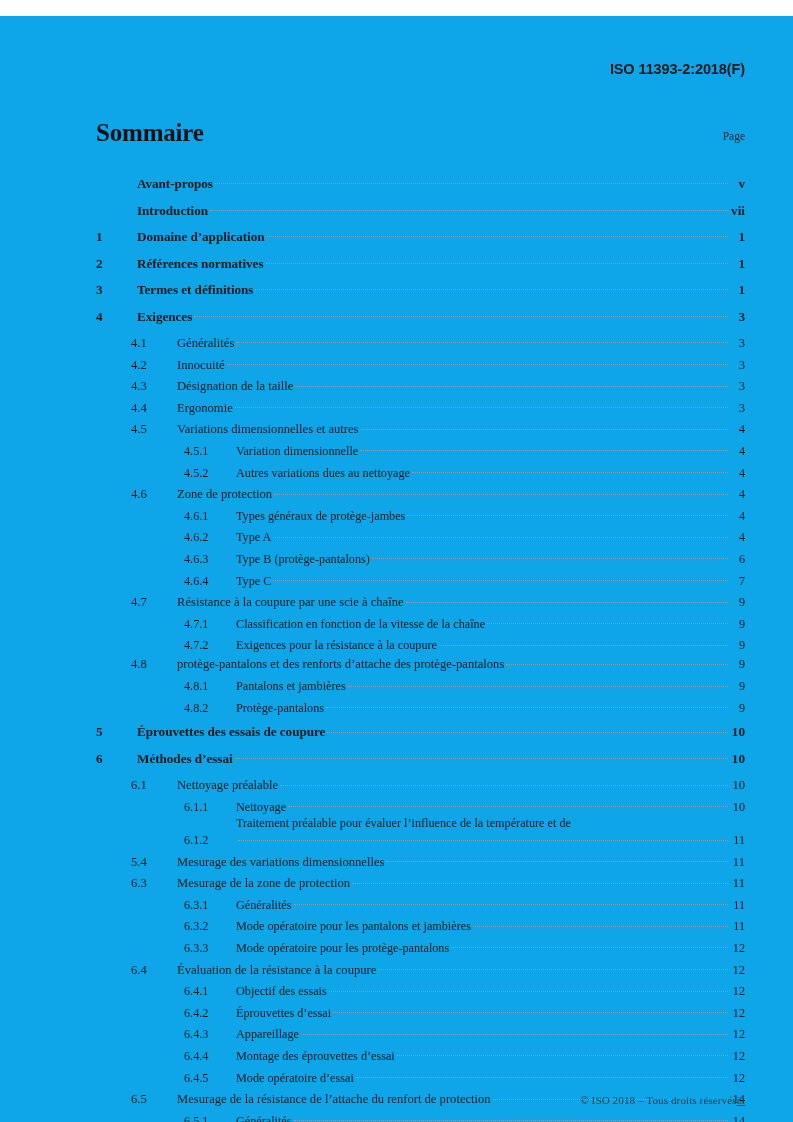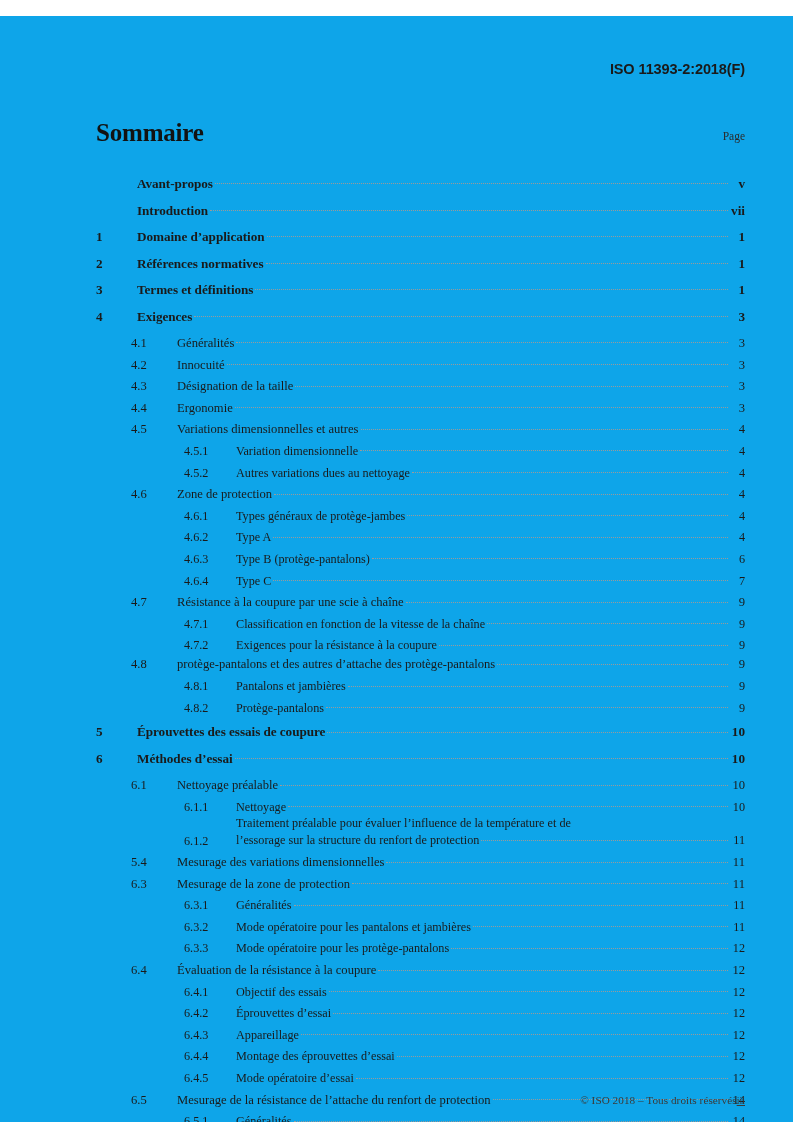--- a/index.html
+++ b/index.html
@@ -344,21 +344,21 @@
         <span class="body">
           <span class="label">Exigences pour la résistance à la coupure</span>
           <span class="leader"></span>
           <span class="pg">9</span>
         </span>
       </div>
       <div class="toc-entry lvl1">
         <span class="num">4.8</span>
         <span class="wrapbody">
           <span class="wrap-line2">
-            <span class="label">protège-pantalons et des autres d’attache des protège-pantalons</span>
+            <span class="label">protège-pantalons et des renforts d’attache des protège-pantalons</span>
             <span class="leader"></span>
             <span class="pg">9</span>
           </span>
         </span>
       </div>
       <div class="toc-entry lvl2">
         <span class="num">4.8.1</span>
         <span class="body">
           <span class="label">Pantalons et jambières</span>
           <span class="leader"></span>
@@ -403,21 +403,20 @@
           <span class="label">Nettoyage</span>
           <span class="leader"></span>
           <span class="pg">10</span>
         </span>
       </div>
       <div class="toc-entry lvl2">
         <span class="num">6.1.2</span>
         <span class="wrapbody">
           <span class="wrap-line1 label">Traitement préalable pour évaluer l’influence de la température et de</span>
           <span class="wrap-line2">
-            <span class="label">l’essorage sur la structure du renfort de protection</span>
             <span class="leader"></span>
             <span class="pg">11</span>
           </span>
         </span>
       </div>
       <div class="toc-entry lvl1">
         <span class="num">5.4</span>
         <span class="body">
           <span class="label">Mesurage des variations dimensionnelles</span>
           <span class="leader"></span>

